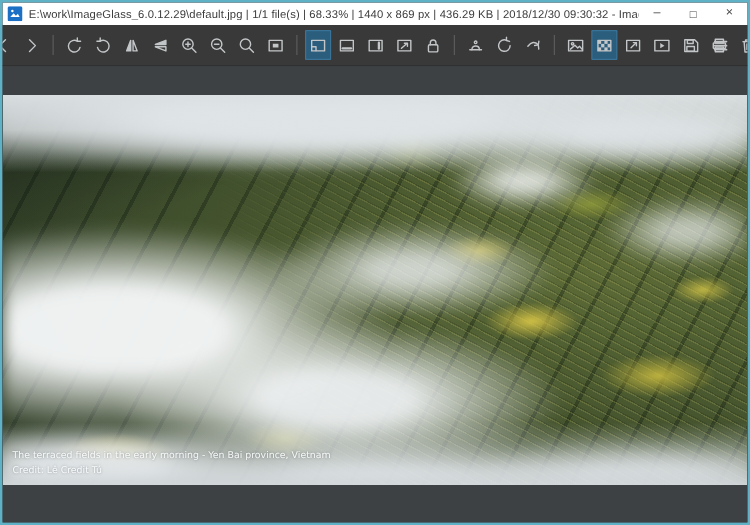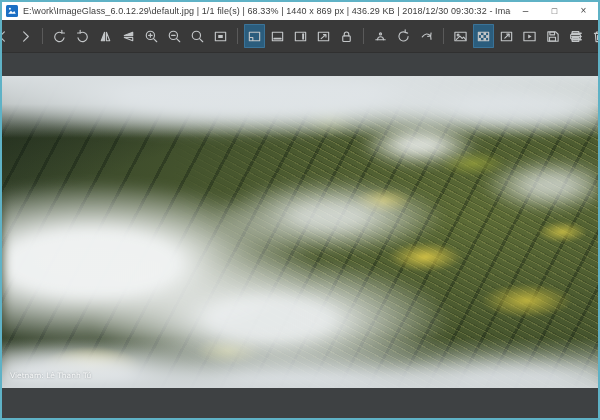--- a/index.html
+++ b/index.html
@@ -312,18 +312,19 @@
   <div class="canvas">
     <div class="photo">
       <div class="ph ph-base"></div>
       <div class="ph ph-ridges"></div>
       <div class="ph ph-lines"></div>
       <div class="ph ph-patches"></div>
       <div class="ph ph-clouds"></div>
       <div class="ph ph-fogtop"></div>
       <div class="ph ph-fogbottom"></div>
       <div class="caption">
-        <div>Vietnam: Lê Thanh Tú</div>
+        <div>The terraced fields in the early morning - Yen Bai province, Vietnam</div>
+        <div>Credit: Lê Credit Tú</div>
       </div>
     </div>
   </div>
 
 </div>
 
 </body></html>

